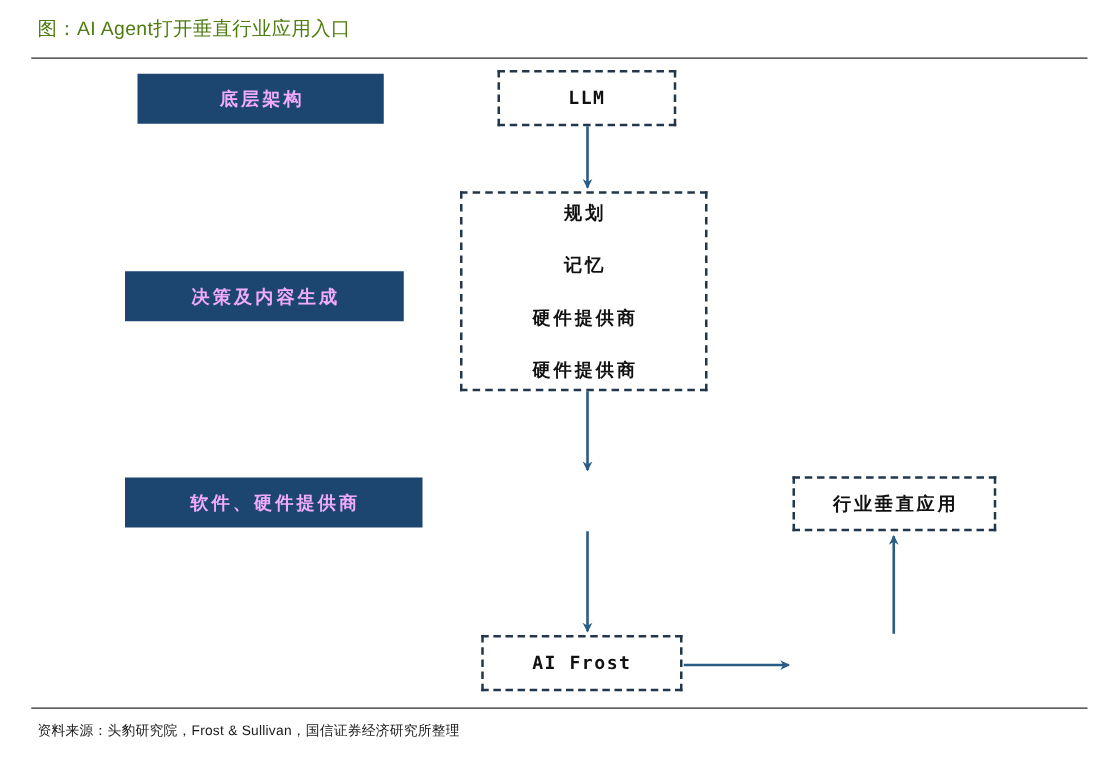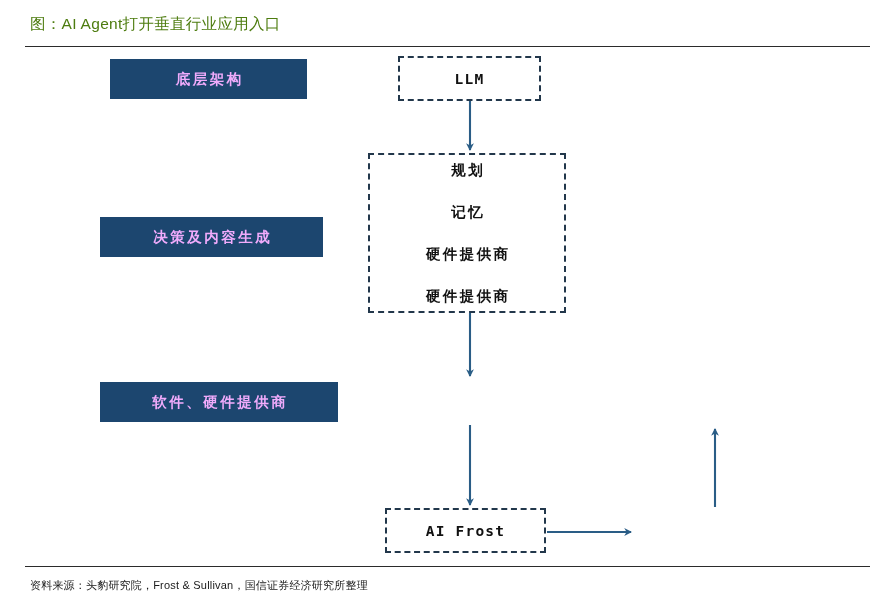--- a/index.html
+++ b/index.html
@@ -157,20 +157,21 @@
 
     <div class="node node-core">
       <div class="core-lines">
         <span>规划</span>
         <span>记忆</span>
         <span>硬件提供商</span>
         <span>硬件提供商</span>
       </div>
     </div>
 
+    <div class="node cjk node-vertical">行业垂直应用</div>
     <div class="node node-aiagent">AI Frost</div>
 
     <svg class="connectors" viewBox="0 0 894 611">
       <defs>
         <marker id="arrowhead" markerWidth="9" markerHeight="9" refX="7.4" refY="4.5" orient="auto" markerUnits="userSpaceOnUse">
           <path d="M0.6,0.6 L8.4,4.5 L0.6,8.4 L3.0,4.5 Z" fill="#2a5d86"></path>
         </marker>
       </defs>
 
       <g stroke="#2a5d86" stroke-width="2.1" fill="none">

